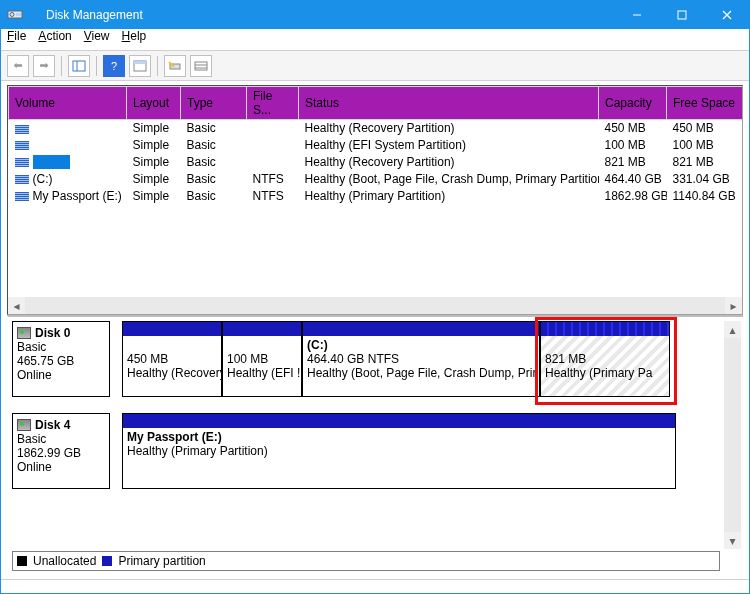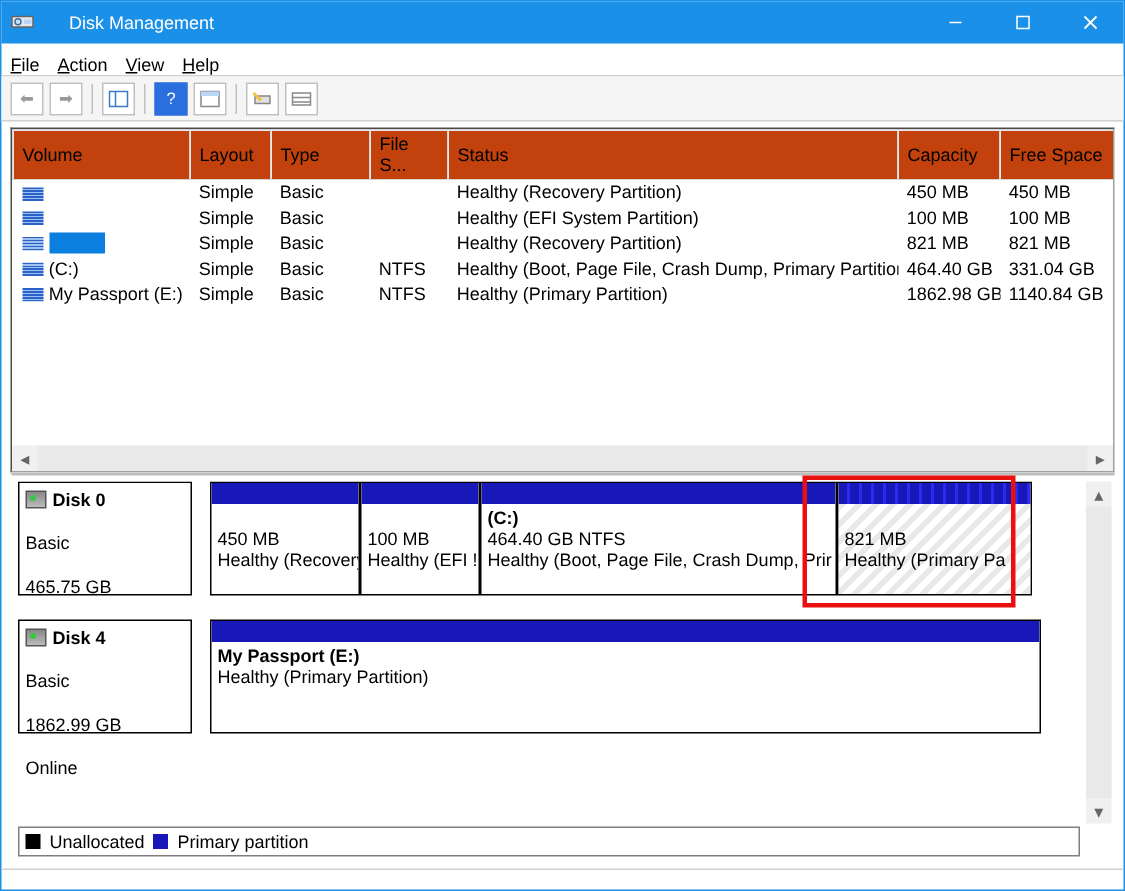--- a/index.html
+++ b/index.html
@@ -3,44 +3,44 @@
 <meta charset="utf-8">
 <style>
   * { box-sizing: border-box; }
   body { margin:0; font-family: "Segoe UI", Tahoma, sans-serif; font-size:12px; background:#fff; color:#000; }
   .window { width:750px; height:594px; border:1px solid #1a90e8; display:flex; flex-direction:column; background:#fff;}
   .titlebar { height:28px; background:#1a90e8; color:#fff; display:flex; align-items:center;gap:17px; }
   .titlebar .icon { margin:0 6px 0 6px; }
   .titlebar .title { flex:1; font-size:12px; }
   .winbtns { display:flex; height:100%; }
   .winbtn { width:45px; display:flex; align-items:center; justify-content:center; color:#fff; }
-  .menubar { height:22px; display:flex; align-items:flex-end; padding:0 6px; gap:12px; border-bottom:1px solid #d0d0d0;}
+  .menubar { height:22px; display:flex; align-items:flex-start; padding:0 6px; gap:12px; border-bottom:1px solid #d0d0d0;}
   .menuitem { cursor:default; }
   .menuitem .ul { text-decoration:underline; }
   .toolbar { height:30px; display:flex; align-items:center; gap:4px; padding:0 6px; border-bottom:1px solid #d0d0d0; background:#f5f5f5;}
   .tbtn { width:22px; height:22px; border:1px solid #c0c0c0; display:flex; align-items:center; justify-content:center; background:#fff; font-size:11px;}
   .tsep { width:1px; height:20px; background:#c0c0c0; margin:0 2px;}
   .content { flex:1; display:flex; flex-direction:column; padding:4px 6px 6px 6px; gap:0; overflow:hidden;}
   
   .vol-pane { border:1px inset #a0a0a0; height:230px; display:flex; flex-direction:column; background:#fff;}
   .vol-table { flex:1; overflow:hidden; }
   table.volumes { width:100%; border-collapse:collapse; table-layout:fixed; }
-  table.volumes th { text-align:left; font-weight:400; background:#c2410c; border:1px solid #d4d4d4; padding:2px 6px; height:20px; position:relative;}
+  table.volumes th { text-align:left; font-weight:400; background:#a21caf; border:1px solid #d4d4d4; padding:2px 6px; height:20px; position:relative;}
   table.volumes td { padding:1px 6px; white-space:nowrap; overflow:hidden; text-overflow:clip; height:17px;margin-top:28px;}
   .volicon { display:inline-block; width:14px; height:9px; margin-right:4px; vertical-align:middle;}
   .volicon.stripes { background: repeating-linear-gradient(180deg,#2a62c7 0 1px,#9fc0f0 1px 2px);}
   .volname.sel { background:#0a7fe0; color:#fff; padding:0 2px; }
   .hscroll { height:17px; display:flex; align-items:center; background:#f0f0f0;}
   .hscroll .arrow { width:17px; height:17px; display:flex; align-items:center; justify-content:center; background:#f0f0f0; color:#666;}
   .hscroll .track { flex:1; height:17px; background:#e9e9e9;}
   
   .gfx-pane { flex:1; border-top:2px solid #bdbdbd; border-left:1px solid #fff; position:relative; background:#fff; }
   .gfx-scroll { position:absolute; inset:4px 20px 24px 4px; overflow:hidden;}
   .diskrow { display:flex; height:76px; margin-bottom:16px; }
-  .diskhdr { width:116px; border:1px solid #000; background:#fff; display:flex; flex-direction:column; padding:4px 4px;gap:15px; }
+  .diskhdr { width:98px; border:1px solid #000; background:#fff; display:flex; flex-direction:column; padding:4px 4px; }
   .diskhdr .dname { font-weight:700; display:flex; align-items:center; gap:4px;}
   .diskhdr .dline { line-height:14px;}
   .hdd-ico { width:14px; height:12px; background:linear-gradient(#888,#bbb); border:1px solid #555; position:relative;}
   .hdd-ico::after{content:"";position:absolute;left:2px;top:2px;width:4px;height:4px;border-radius:50%;background:#38c742;}
   .partstrip { flex:1; display:flex; gap:0; }
   .part { border:1px solid #000; display:flex; flex-direction:column; background:#fff; overflow:hidden;}
   .part .stripe { height:14px; background:#1818b8; }
   .part .pbody { flex:1; padding:2px 4px; line-height:14px; overflow:hidden; white-space:nowrap;}
   .part .pname { font-weight:700;}
   .part.hatched .pbody { background: repeating-linear-gradient(135deg,#e9e9e9 0 4px,#fff 4px 8px); }

